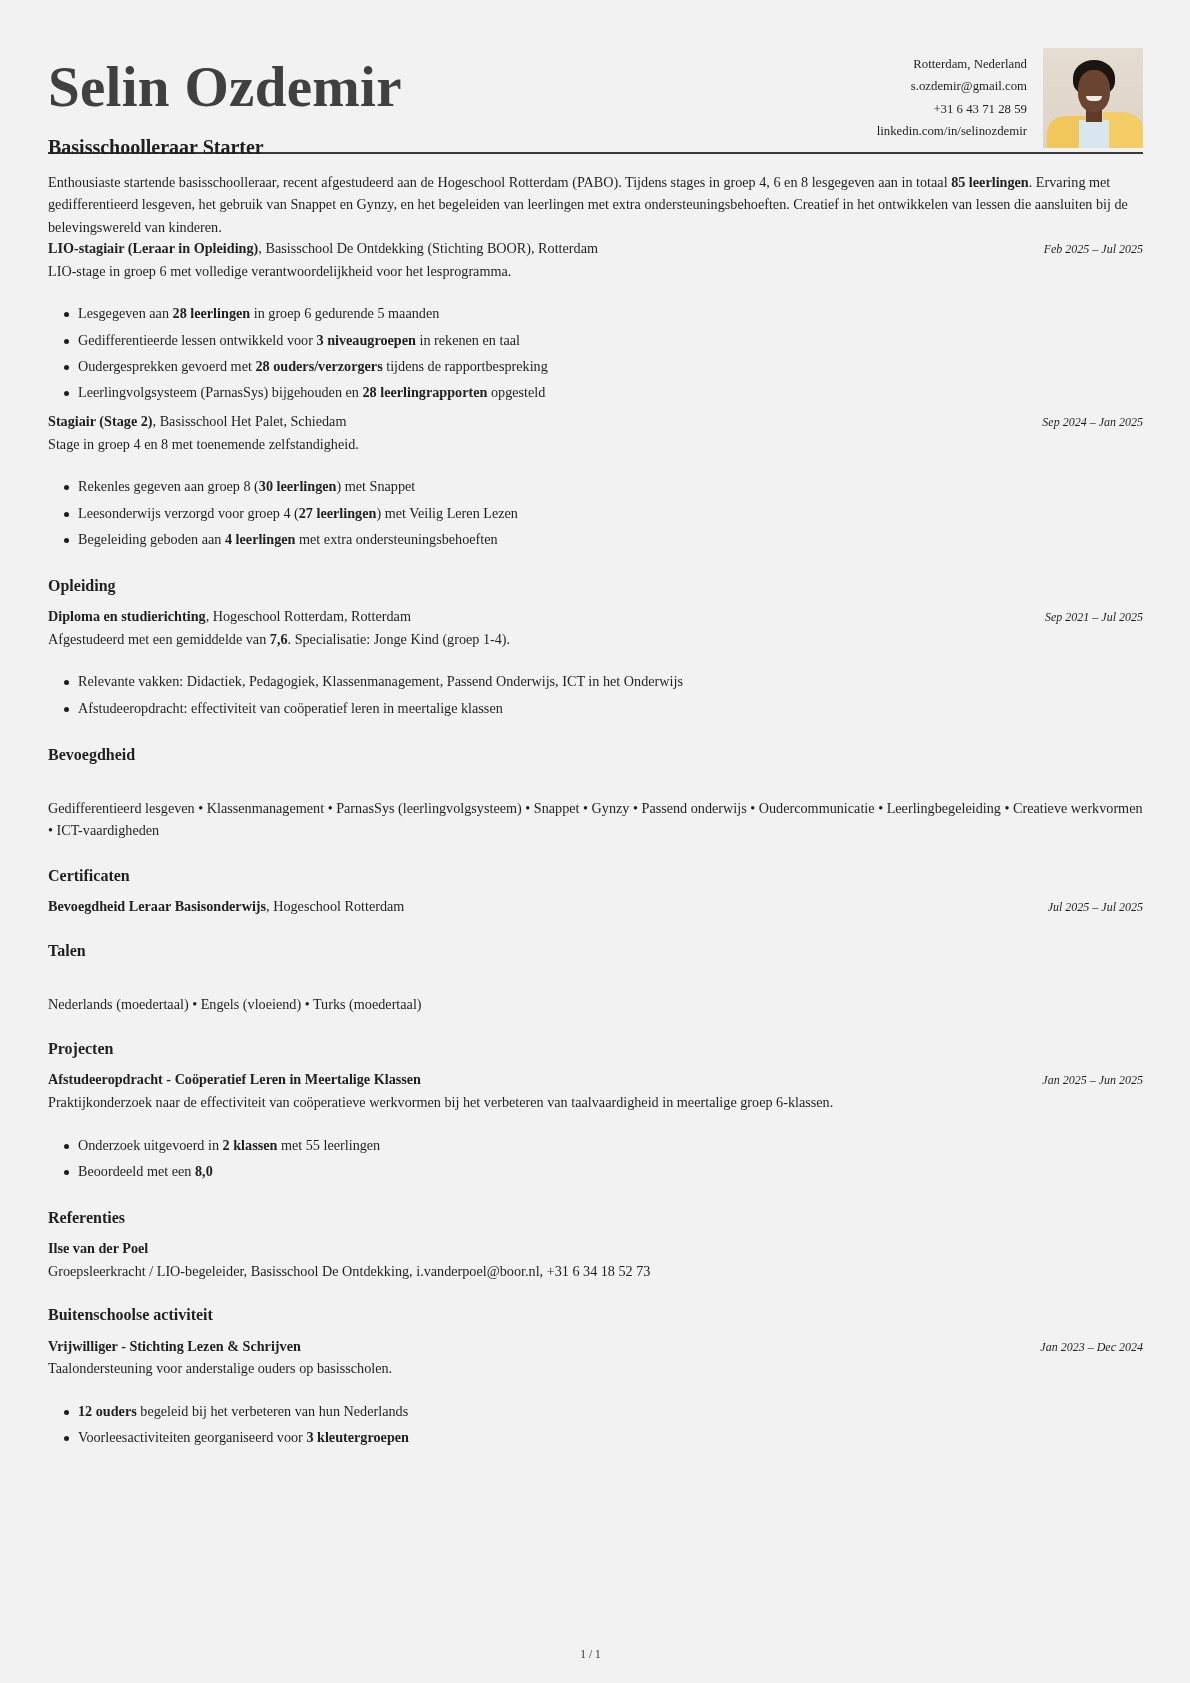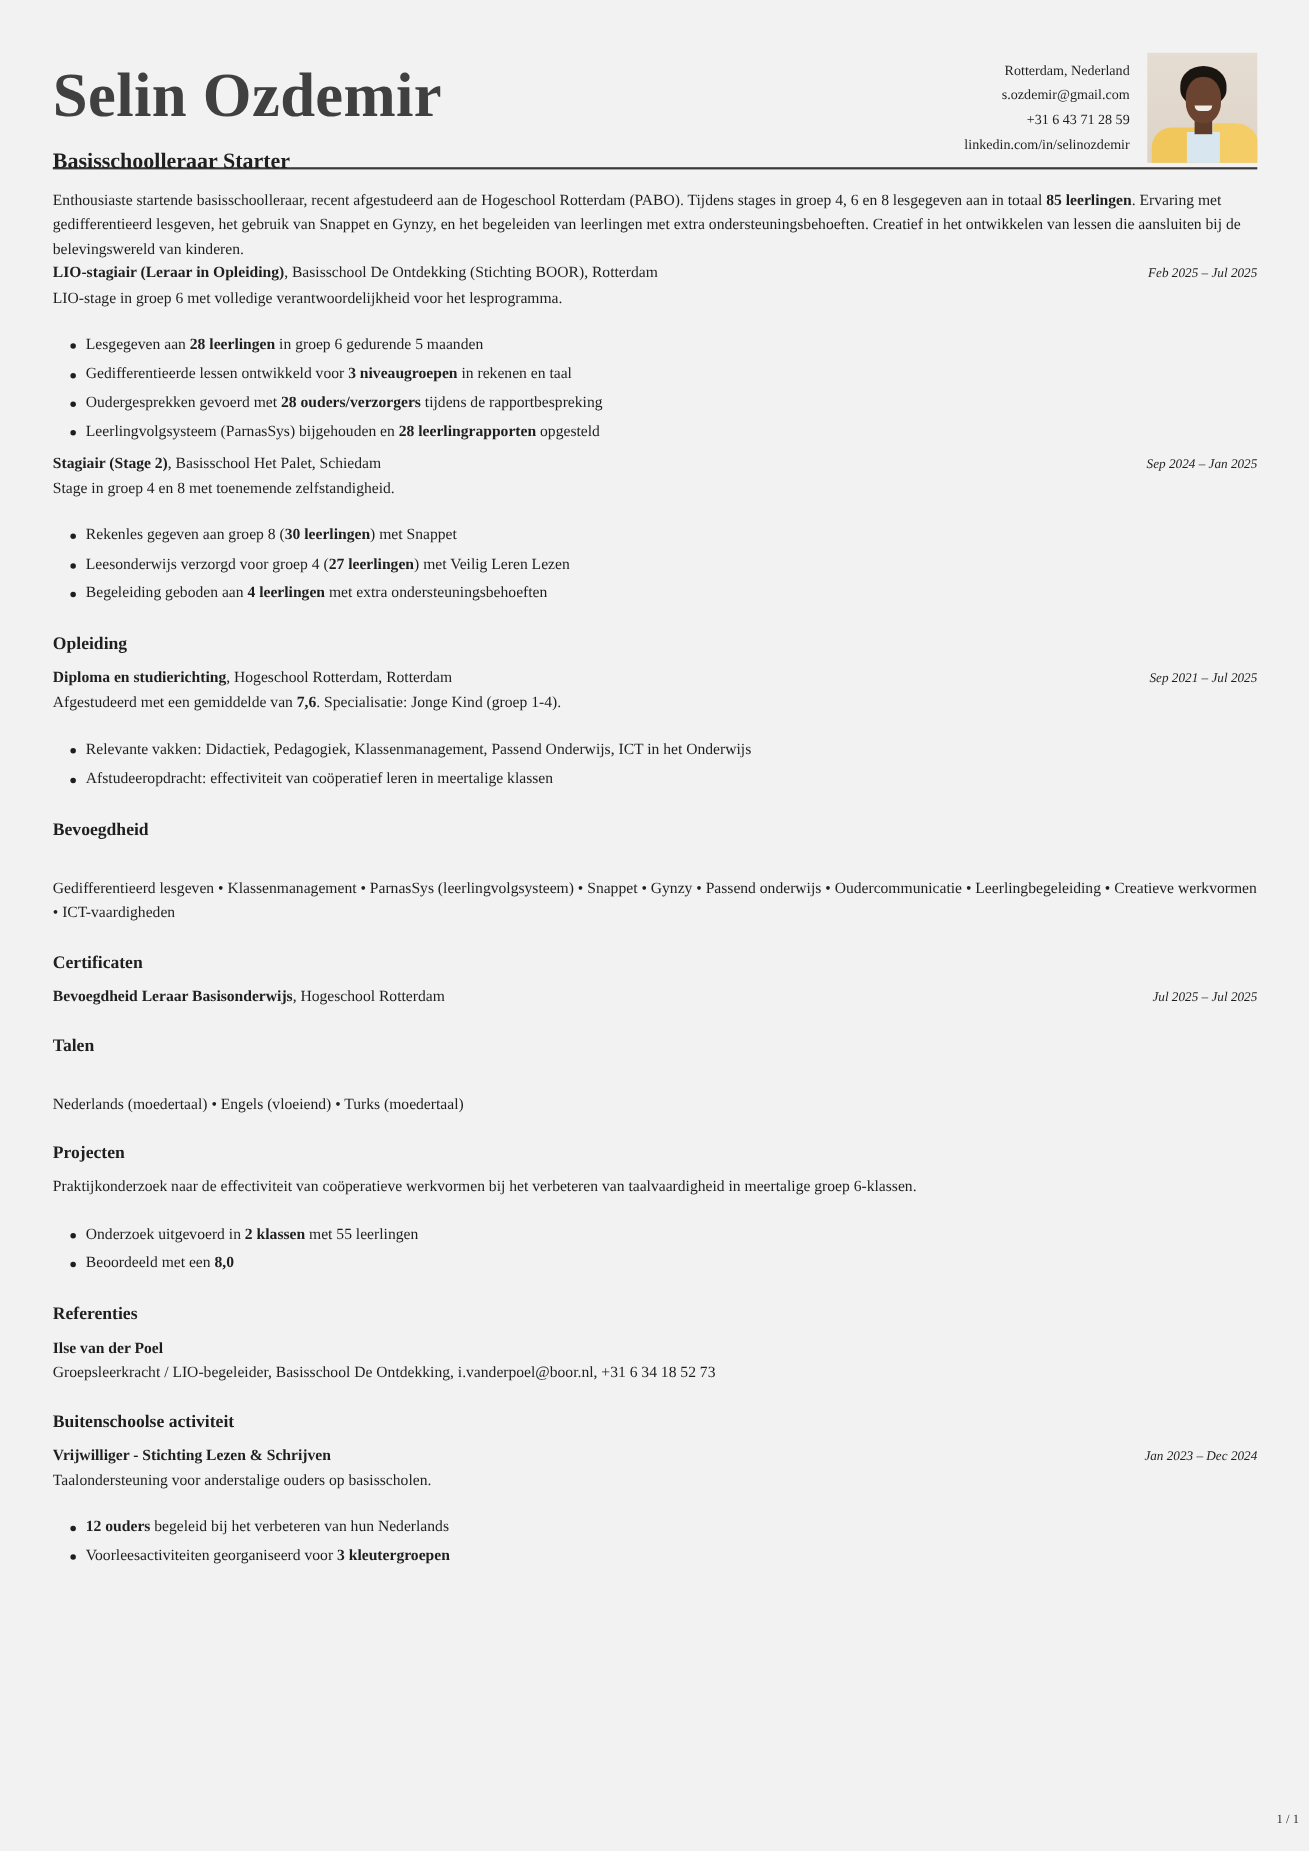--- a/index.html
+++ b/index.html
@@ -32,21 +32,21 @@
     .summary { margin-top: 17px; line-height: 22.4px; font-size: 14.2px; }
     .section-title { font-size: 16px; font-weight: bold; margin-top: 22px; margin-bottom: 9px; }
     .entry-head { display: flex; justify-content: space-between; align-items: baseline; margin-bottom: 2px; }
     .entry-head .date { font-style: italic; font-size: 12px; }
     .entry-desc { margin-bottom: 8px; }
     ul.bullets { list-style: none; padding-left: 14px; margin-bottom: 6px; margin-top: 19px; }
     ul.bullets li { position: relative; padding-left: 16px; line-height: 26.2px; }
     ul.bullets li::before { content: ""; position: absolute; left: 2px; top: 12px; width: 5px; height: 5px; border-radius: 50%; background: #1f1f1f; }
     .entry { margin-bottom: 4px; }
     .inline-list { line-height: 22.4px; margin-top: 31px; }
-    .pager { position: absolute; top: 1646px; left: 0; width: 1181px; text-align: right; font-size: 11.5px; color: #333; }
+    .pager { position: absolute; top: 1646px; left: 0; width: 1181px; text-align: center; font-size: 11.5px; color: #333; }
     b { font-weight: bold; }
   </style>
 </head>
 <body>
 
 <div class="page">
 
   <div class="header">
     <div>
       <div class="name">Selin Ozdemir</div>
@@ -125,20 +125,24 @@
       <div><b>Bevoegdheid Leraar Basisonderwijs</b><span>, Hogeschool Rotterdam</span></div>
       <div class="date">Jul 2025 – Jul 2025</div>
     </div>
   </div>
 
   <div class="section-title">Talen</div>
   <div class="inline-list">Nederlands (moedertaal) • Engels (vloeiend) • Turks (moedertaal)</div>
 
   <div class="section-title">Projecten</div>
   <div class="entry">
+    <div class="entry-head">
+      <b>Afstudeeropdracht - Coöperatief Leren in Meertalige Klassen</b>
+      <div class="date">Jan 2025 – Jun 2025</div>
+    </div>
     <div class="entry-desc">Praktijkonderzoek naar de effectiviteit van coöperatieve werkvormen bij het verbeteren van taalvaardigheid in meertalige groep 6-klassen.</div>
     <ul class="bullets">
       <li><span>Onderzoek uitgevoerd in </span><b>2 klassen</b><span> met 55 leerlingen</span></li>
       <li><span>Beoordeeld met een </span><b>8,0</b><span></span></li>
     </ul>
   </div>
 
   <div class="section-title">Referenties</div>
   <div class="entry">
     <b style="display:block;margin-bottom:2px;">Ilse van der Poel</b>

